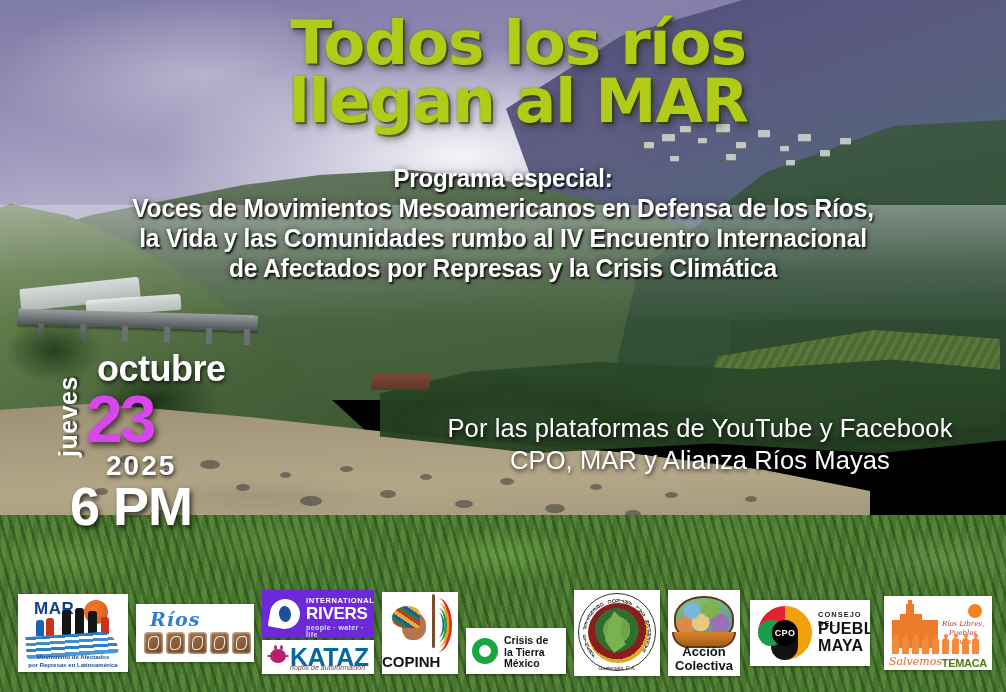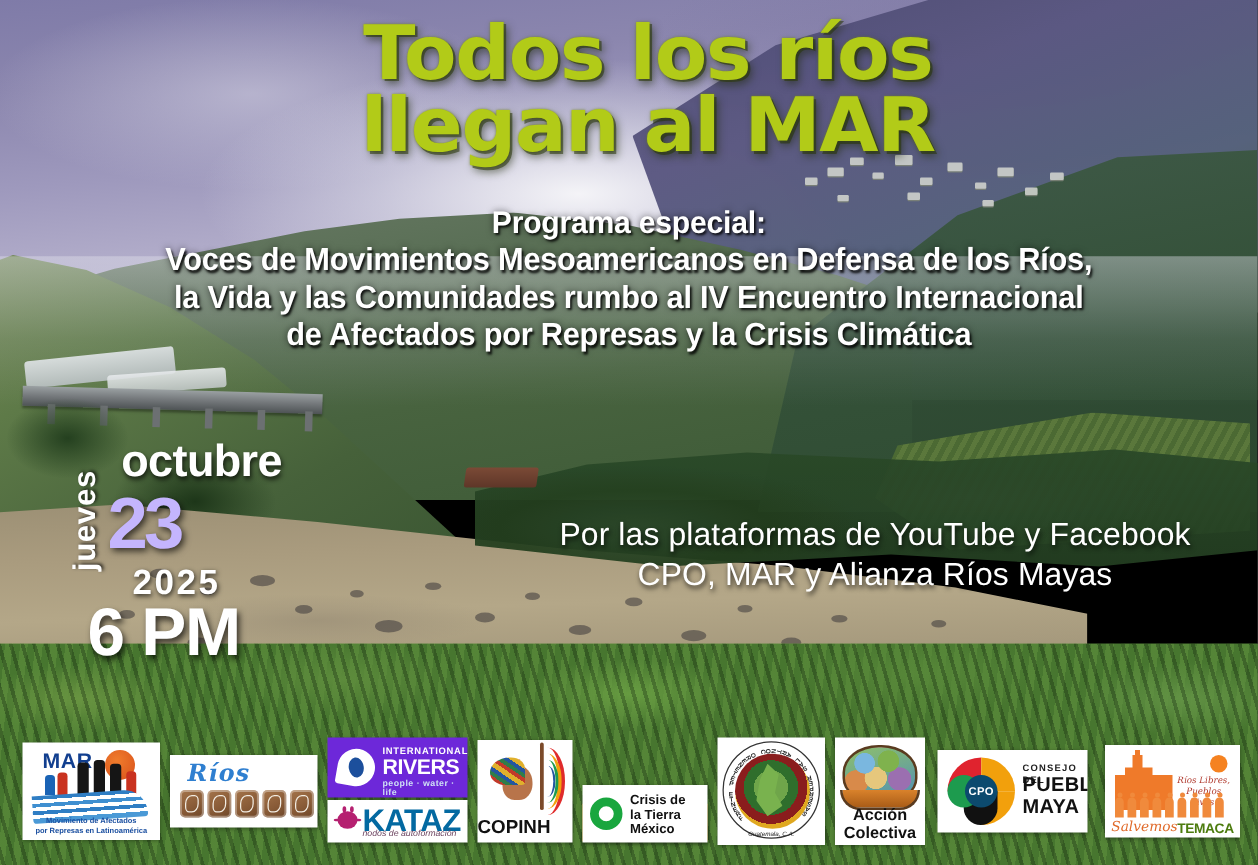--- a/index.html
+++ b/index.html
@@ -196,21 +196,21 @@
     text-shadow: 1px 2px 3px rgba(0,0,0,.75);
   }
   .month {
     position: absolute; left: 45px; top: 8px;
     font-weight: 700; font-size: 36px; color: #fff;
     letter-spacing: -.5px;
     text-shadow: 1px 2px 4px rgba(0,0,0,.75);
   }
   .daynum {
     position: absolute; left: 34px; top: 38px;
-    font-weight: 700; font-size: 58px; line-height: 82px; color: #c4b5fd;
+    font-weight: 700; font-size: 66px; line-height: 82px; color: #d946ef;
     letter-spacing: -3px;
     text-shadow: 2px 3px 6px rgba(0,0,0,.7);
   }
   .year {
     position: absolute; left: 54px; top: 110px;
     font-weight: 700; font-size: 28px; color: #fff;
     letter-spacing: 2px;
     text-shadow: 1px 2px 4px rgba(0,0,0,.75);
   }
   .hour {
@@ -364,21 +364,21 @@
   
   .lg-cpm { left: 750px; top: 18px; width: 120px; height: 66px; }
   .cpo-mark { position:absolute; left:8px; top:6px; width:54px; height:54px; }
   .cpo-q { position:absolute; width:27px; height:27px; }
   .cpo-q.tl { left:0; top:0; background:#e0232e; border-radius: 27px 0 0 0;}
   .cpo-q.tr { left:27px; top:0; background:#f2a00c; border-radius: 0 27px 0 0;}
   .cpo-q.br { left:27px; top:27px; background:#f2a00c; border-radius: 0 0 27px 0;}
   .cpo-q.bb { left:13px; top:27px; width:27px; height:27px; background:#111; border-radius: 0 0 27px 27px;}
   .cpo-q.gl { left:0; top:14px; width:26px; height:26px; background:#1d9b4e; border-radius:50%;}
   .cpo-core { position:absolute; left:14px; top:14px; width:26px; height:26px; border-radius:50%;
-              background:#0c4a6e; display:flex; align-items:center; justify-content:center;
+              background:#000000; display:flex; align-items:center; justify-content:center;
               color:#fff; font-size:9px; font-weight:700; letter-spacing:.3px;}
   .cpm-t1 { position:absolute; left:68px; top:10px; font-size:7.5px; font-weight:700; color:#222; letter-spacing:1px;}
   .cpm-t2 { position:absolute; left:68px; top:20px; font-size:16px; line-height:17px; font-weight:700; color:#111; letter-spacing:.3px;}
 
   
   .lg-tem { left: 884px; top: 14px; width: 108px; height: 74px; }
   .tm-church { position:absolute; left:8px; top:8px; width:54px; height:50px; }
   .tm-church i { position:absolute; background:#ef7a2a; }
   .tm-sun { position:absolute; right:10px; top:8px; width:14px; height:14px; border-radius:50%; background:#f58220;}
   .tm-motto { position:absolute; right:6px; top:24px; width:46px; text-align:center;

